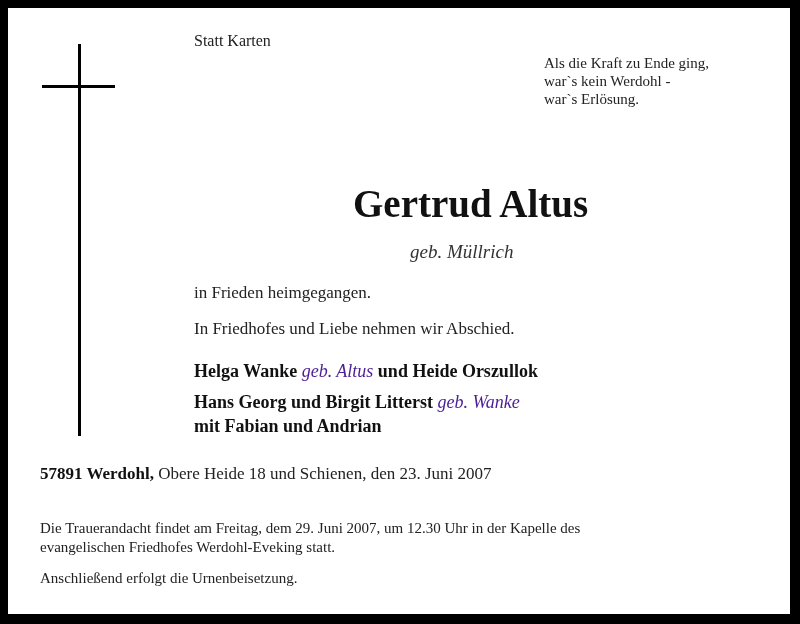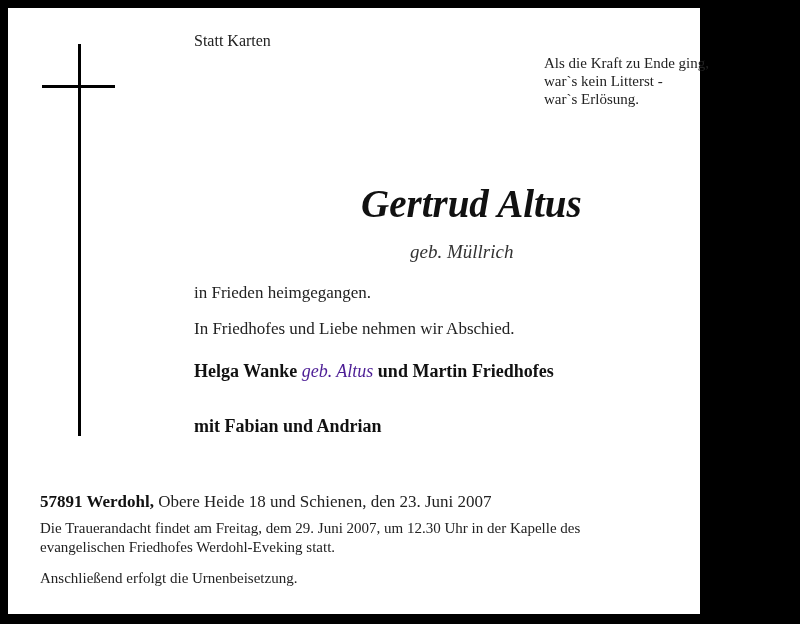--- a/index.html
+++ b/index.html
@@ -7,21 +7,21 @@
       width: 800px; height: 624px;
       background: #000;
       position: relative;
       overflow: hidden;
       font-family: "Liberation Serif", "DejaVu Serif", serif;
       color: #222;
     }
     .page {
       position: absolute;
       left: 8px; top: 8px;
-      width: 692px; height: 606px;
+      width: 782px; height: 606px;
       background: #fff;
     }
     .abs { position: absolute; white-space: nowrap; }
     .cross-v {
       position: absolute; left: 70px; top: 36px;
       width: 3px; height: 392px; background: #000;
     }
     .cross-h {
       position: absolute; left: 34px; top: 77px;
       width: 73px; height: 3px; background: #000;
@@ -41,43 +41,47 @@
 
   <div>
     <div class="cross-v"></div>
     <div class="cross-h"></div>
   </div>
 
   <div class="abs t16" style="left:186px; top:22px;">Statt Karten</div>
 
   <div class="abs small" style="left:536px; top:46px; font-size:15px; line-height:18px;">
     <div>Als die Kraft zu Ende ging,</div>
-    <div>war`s kein Litterst -</div>
+    <div>war`s kein Werdohl -</div>
     <div>war`s Erlösung.</div>
   </div>
 
 
-  <div class="abs name" style="left:353px; top:174px;font-style:italic;">Gertrud Altus</div>
+  <div class="abs name" style="left:345px; top:174px;">Gertrud Altus</div>
 
   <div class="abs maiden" style="left:402px; top:233px;">geb. Müllrich</div>
 
   <div class="abs" style="left:186px; top:275px; font-size:17px;">in Frieden heimgegangen.</div>
 
   <div class="abs" style="left:186px; top:311px; font-size:17px;">In Friedhofes und Liebe nehmen wir Abschied.</div>
 
   <div class="abs fam bold" style="left:186px; top:351px;">
     <span>Helga Wanke</span>
     <span class="ital">geb. Altus</span>
-    <span>und Martin Friedhofes</span>
+    <span>und Heide Orszullok</span>
   </div>
 
+  <div class="abs fam bold" style="left:186px; top:382px;">
+    <span>Hans Georg und Birgit Litterst</span>
+    <span class="ital">geb. Wanke</span>
+  </div>
 
   <div class="abs fam bold" style="left:186px; top:406px;">mit Fabian und Andrian</div>
 
-  <div class="abs" style="left:32px; top:484px; font-size:17px;">
+  <div class="abs" style="left:32px; top:456px; font-size:17px;">
     <span class="bold">57891 Werdohl,</span>
     <span>Obere Heide 18 und Schienen, den 23. Juni 2007</span>
   </div>
 
   <div class="abs small" style="left:32px; top:511px; font-size:15px; line-height:19px;">
     <div>Die Trauerandacht findet am Freitag, dem 29. Juni 2007, um 12.30 Uhr in der Kapelle des</div>
     <div>evangelischen Friedhofes Werdohl-Eveking statt.</div>
   </div>
 
   <div class="abs small" style="left:32px; top:560px; font-size:15px;">Anschließend erfolgt die Urnenbeisetzung.</div>

